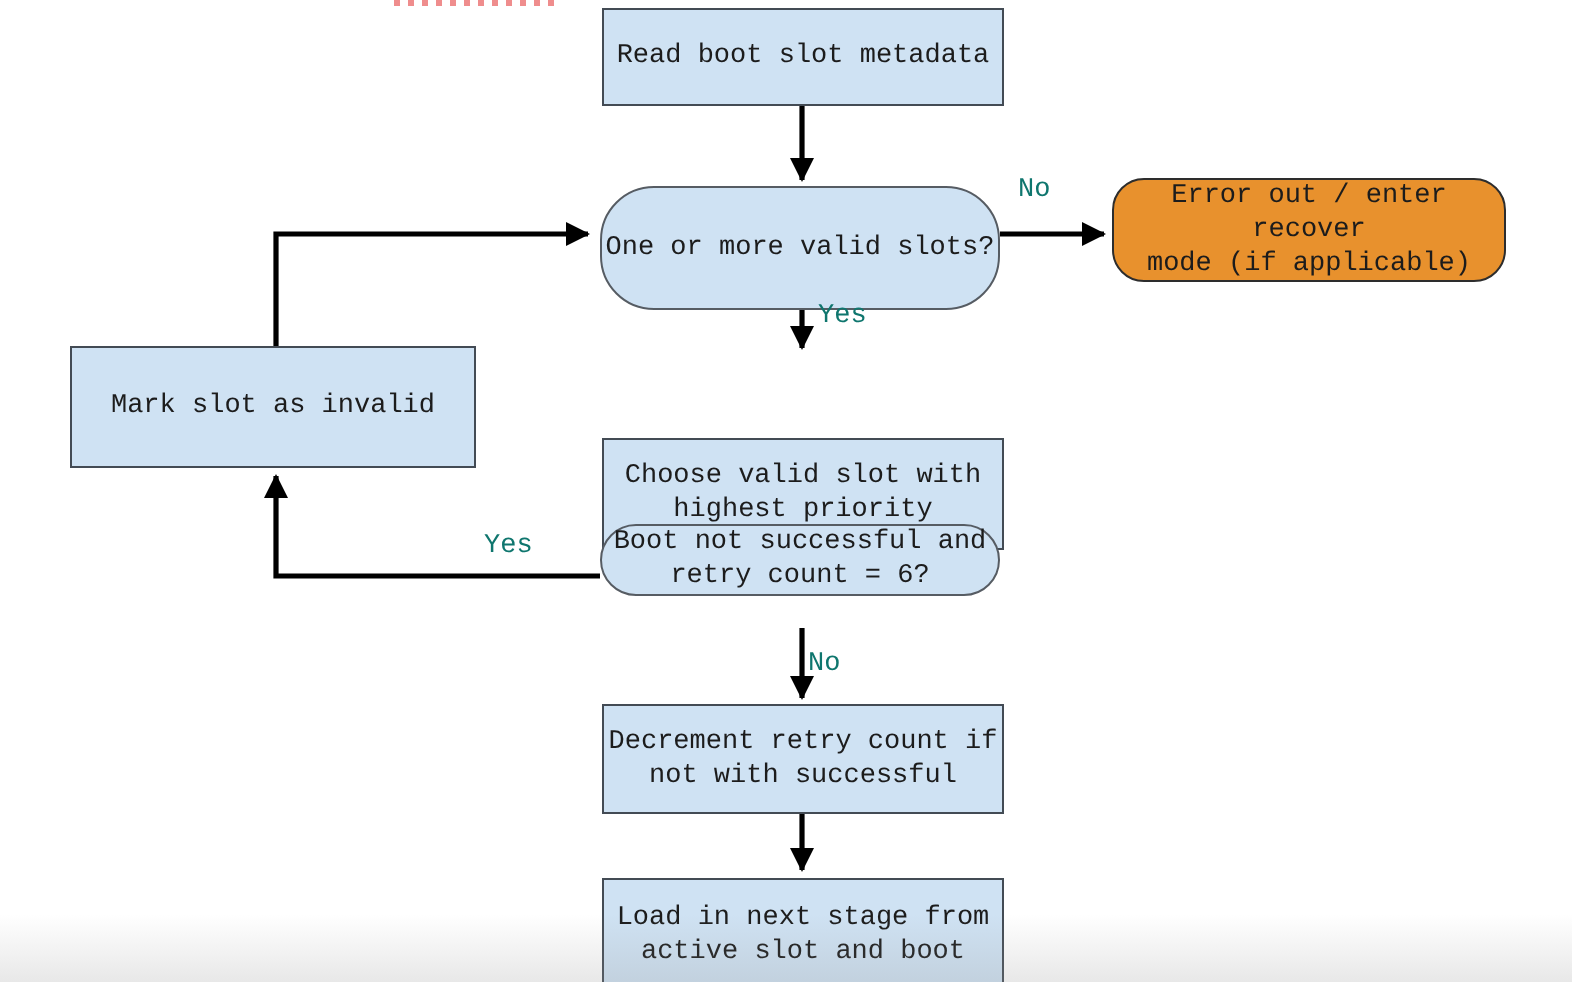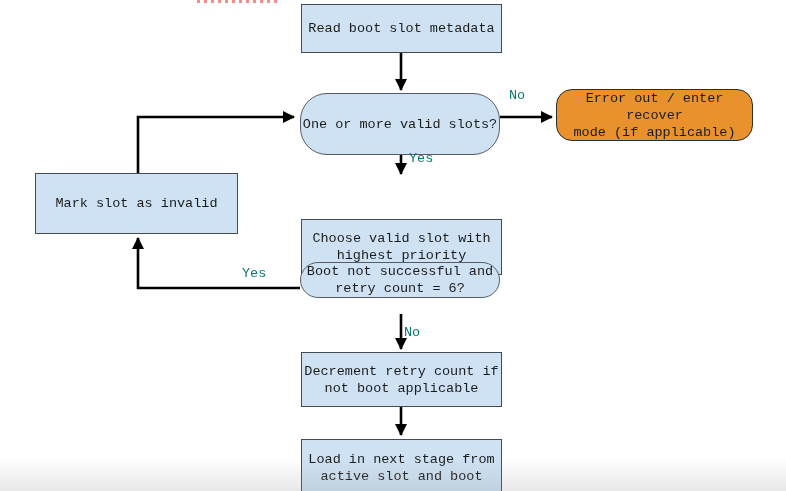--- a/index.html
+++ b/index.html
@@ -140,21 +140,21 @@
       <span>Boot not successful and</span><br><span>retry count = 6?</span>
     </div>
   </div>
 
   <div class="node" id="n-mark">
     <div><span>Mark slot as invalid</span></div>
   </div>
 
   <div class="node" id="n-decrement">
     <div>
-      <span>Decrement retry count if</span><br><span>not boot applicable</span>
+      <span>Decrement retry count if</span><br><span>not with successful</span>
     </div>
   </div>
 
   <div class="node" id="n-load">
     <div>
       <span>Load in next stage from</span><br><span>active slot and boot</span>
     </div>
   </div>
 
   <span class="edge-label" id="lbl-no1">No</span>

